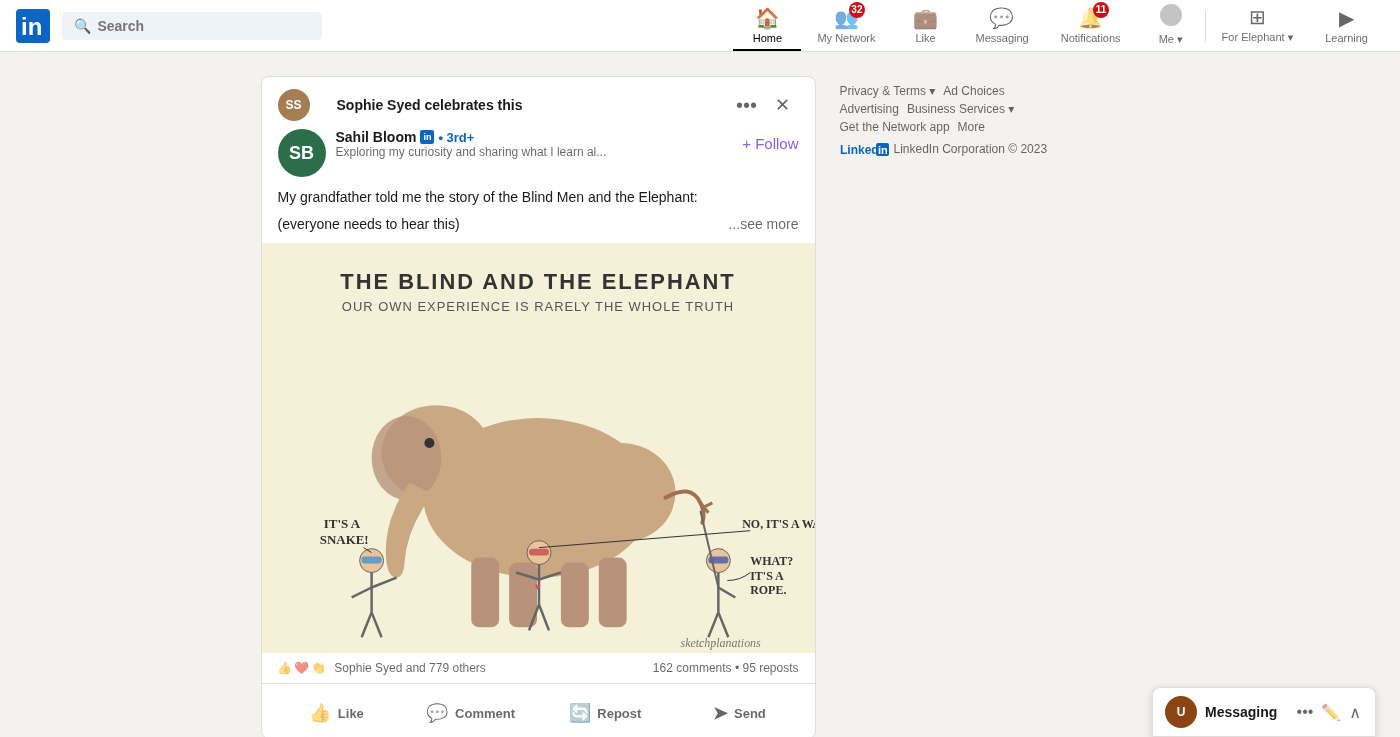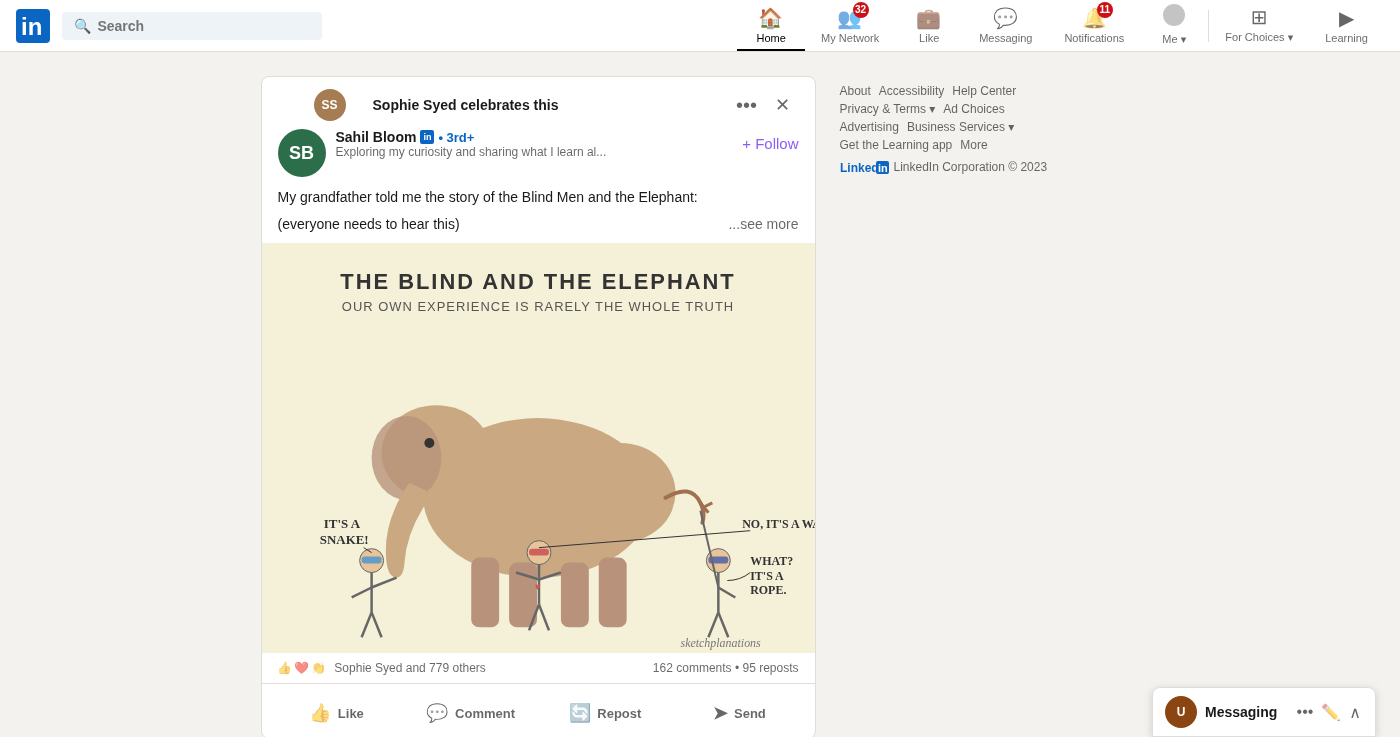--- a/index.html
+++ b/index.html
@@ -97,21 +97,20 @@
     .post-avatar {
       width: 40px;
       height: 40px;
       border-radius: 50%;
       background: #c4c4c4;
       overflow: hidden;
       flex-shrink: 0;
       display: flex;
       align-items: center;
       justify-content: flex-end;
-      margin-left: 36px;
     }
     .post-avatar.small {
       width: 32px;
       height: 32px;
     }
     .post-meta { flex: 1; }
     .post-meta .celebrates { font-size: 14px; color: rgba(0,0,0,0.6); margin-left: 17px; }
     .post-meta .celebrates span { font-weight: 600; color: rgba(0,0,0,0.9); }
     .post-actions-top { display: flex; gap: 4px; align-items: center; }
     .btn-dots {
@@ -301,21 +300,21 @@
     </a>
     <a class="topnav-item">
       <span class="icon">
         <span style="display:inline-block;width:22px;height:22px;border-radius:50%;background:#c4c4c4;"></span>
       </span>
       <span class="label">Me ▾</span>
     </a>
     <div class="topnav-divider"></div>
     <a class="topnav-item">
       <span class="icon">⊞</span>
-      <span class="label">For Choices ▾</span>
+      <span class="label">For Elephant ▾</span>
     </a>
     <a class="topnav-item">
       <span class="icon">▶</span>
       <span class="label">Learning</span>
     </a>
   </div>
 </nav>
 
 <div class="main-layout">
 
@@ -485,34 +484,29 @@
         </button>
       </div>
     </div>
 
   </div>
 
   <div class="right-col">
     <div class="right-sidebar">
       <div class="footer-links">
         <div class="footer-row">
-          <span class="footer-link">About</span>
-          <span class="footer-link">Accessibility</span>
-          <span class="footer-link">Help Center</span>
-        </div>
-        <div class="footer-row">
           <span class="footer-link">Privacy &amp; Terms ▾</span>
           <span class="footer-link">Ad Choices</span>
         </div>
         <div class="footer-row">
           <span class="footer-link">Advertising</span>
           <span class="footer-link">Business Services ▾</span>
         </div>
         <div class="footer-row">
-          <span class="footer-link">Get the Learning app</span>
+          <span class="footer-link">Get the Network app</span>
           <span class="footer-link">More</span>
         </div>
         <div class="footer-logo">
           <svg width="50" height="14" viewBox="0 0 50 14" xmlns="http://www.w3.org/2000/svg">
             <text x="0" y="12" font-family="Arial" font-size="12" font-weight="bold" fill="#0a66c2">Linked</text>
             <rect x="36" y="1" width="13" height="13" rx="2" fill="#0a66c2"></rect>
             <text x="38" y="12" font-family="Arial" font-size="11" font-weight="bold" fill="white">in</text>
           </svg>
           <span>LinkedIn Corporation © 2023</span>
         </div>

